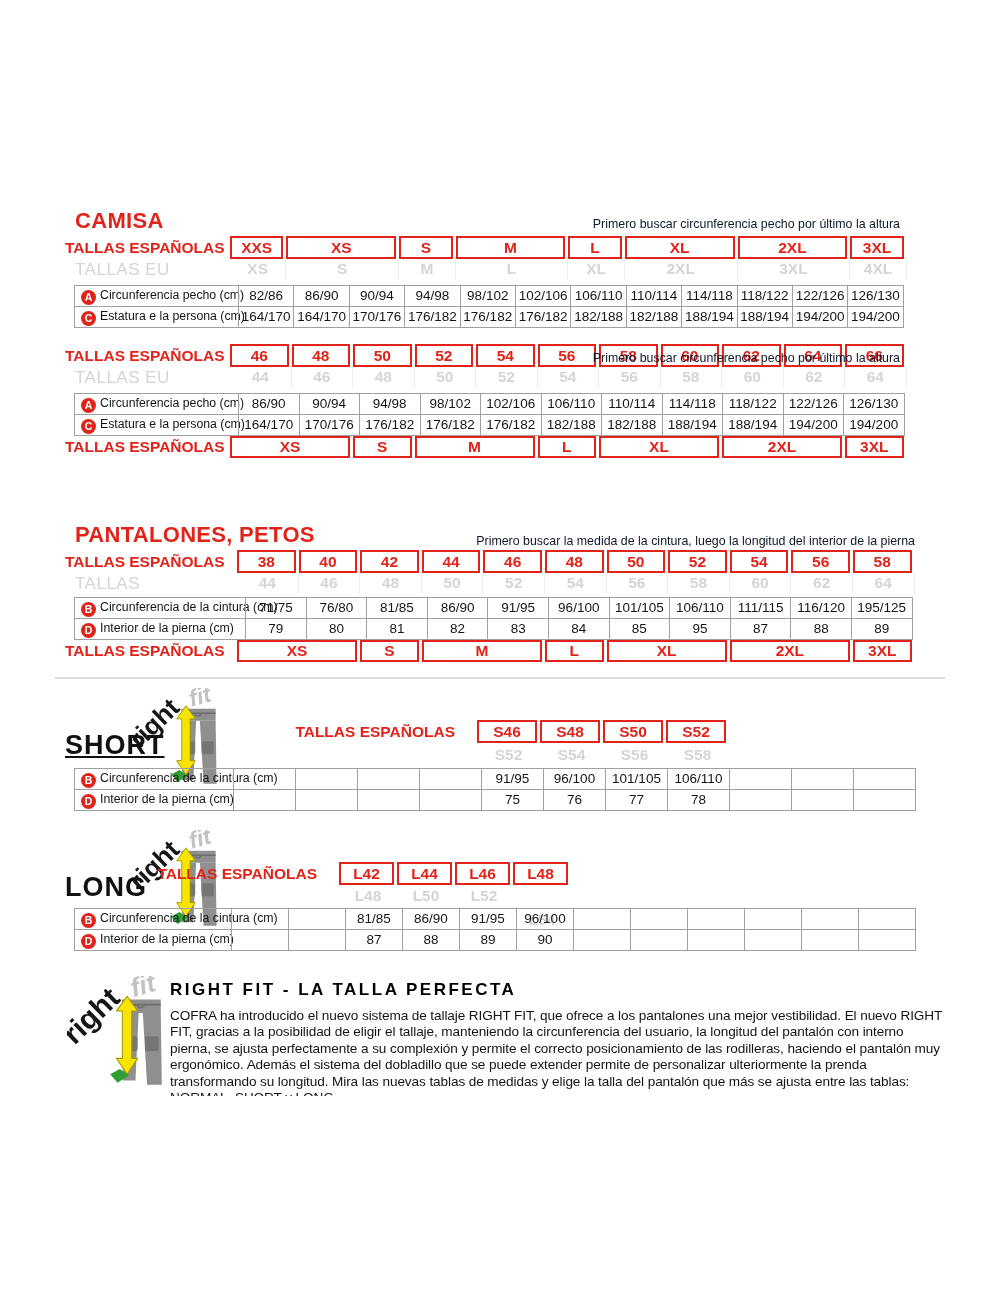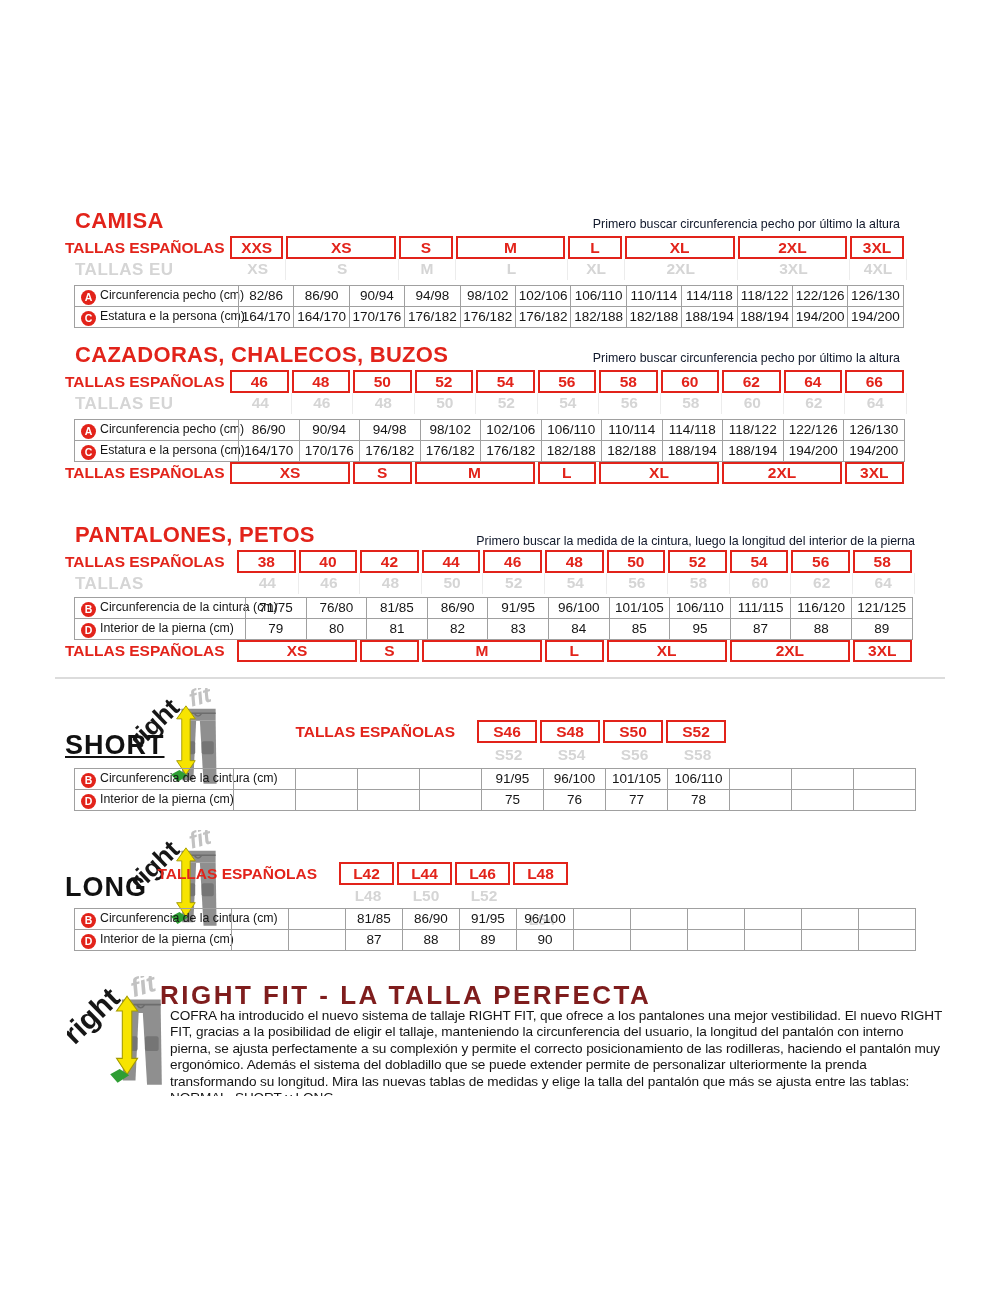--- a/index.html
+++ b/index.html
@@ -16,21 +16,21 @@
 
   
   .boxrow { display:flex; height:23px; margin-top:2px; }
   .hlabel { width:var(--L); color:var(--red); font-weight:bold; font-size:15.5px; text-align:right; padding-right:22px; line-height:24px; white-space:nowrap; }
   .rbox { border:2px solid var(--red); color:var(--red); font-weight:bold; font-size:15.5px; text-align:center; line-height:19px; margin-right:3px; }
   .w1 { width:calc(var(--u) - 3px); }
   .w2 { width:calc(var(--u)*2 - 3px); }
 
   
   .grow { display:flex; height:21px; }
-  .glabel { width:var(--L); color:var(--eu); font-weight:bold; font-size:17px; padding-left:10px; line-height:21px; letter-spacing:.5px; }
+  .glabel { width:var(--L); color:var(--eu); font-weight:normal; font-size:17px; padding-left:10px; line-height:21px; letter-spacing:.5px; }
   .gc { color:var(--eu); font-weight:bold; font-size:15.5px; text-align:center; line-height:20px; border-right:1px solid #ececec; }
   .g1 { width:var(--u); }
   .g2 { width:calc(var(--u)*2); }
   .gap { height:5px; }
 
   
   .trow { display:flex; height:22px; }
   .trow + .trow { margin-top:-1px; }
   .dl { width:var(--L); border:1px solid var(--bd); font-size:12.3px; line-height:19px; padding-left:4px; white-space:nowrap;margin-left:9px; }
   .dc { width:var(--u); border:1px solid var(--bd); margin-left:-1px; text-align:center; font-size:13.5px; line-height:19px; }
@@ -43,21 +43,21 @@
   .divider { position:absolute; left:55px; width:890px; height:2px; background:#dcdcdc; }
 
   
   .fit-sec { position:absolute; left:65px; }
   .fit-title { position:absolute; left:0; font-size:27px; font-weight:bold; color:#111; letter-spacing:1px; }
   .spacer { flex:0 0 auto; }
   .rf-logo { position:absolute; }
   .rf-logo text { font-family:"Liberation Sans", sans-serif; }
 
   
-  .info-head { position:absolute; left:95px; top:12px; font-size:26px; font-weight:bold; color:#7f1d1d; letter-spacing:2.5px; white-space:nowrap; }
+  .info-head { position:absolute; left:105px; top:12px; font-size:17px; font-weight:bold; color:#000000; letter-spacing:2.5px; white-space:nowrap; }
   .info-body { position:absolute; left:105px; top:40px; width:772px; font-size:13.6px; line-height:16.4px; letter-spacing:-0.1px; color:#141414; }
 </style>
 </head>
 <body>
 
 <div class="page">
 
   <div class="section" style="top:208px; width:843px; --L:165px; --u:56.4px;">
     <div class="sec-title">CAMISA</div>
     <div class="note" style="top:9px; right:8px;">Primero buscar circunferencia pecho por último la altura</div>
@@ -110,21 +110,20 @@
         <div class="dc">182/188</div>
         <div class="dc">182/188</div>
         <div class="dc">188/194</div>
         <div class="dc">188/194</div>
         <div class="dc">194/200</div>
         <div class="dc">194/200</div>
     </div>
   </div>
 
   <div class="section" style="top:342px; width:843px; --L:165px; --u:61.5px;">
-    <div class="sec-title">CAZADORAS, CHALECOS, BUZOS</div>
     <div class="note" style="top:9px; right:8px;">Primero buscar circunferencia pecho por último la altura</div>
     <div class="boxrow">
       <div class="hlabel">TALLAS ESPAÑOLAS</div>
       <div class="rbox w1">46</div>
         <div class="rbox w1">48</div>
         <div class="rbox w1">50</div>
         <div class="rbox w1">52</div>
         <div class="rbox w1">54</div>
         <div class="rbox w1">56</div>
         <div class="rbox w1">58</div>
@@ -225,21 +224,21 @@
       <div class="dc">71/75</div>
         <div class="dc">76/80</div>
         <div class="dc">81/85</div>
         <div class="dc">86/90</div>
         <div class="dc">91/95</div>
         <div class="dc">96/100</div>
         <div class="dc">101/105</div>
         <div class="dc">106/110</div>
         <div class="dc">111/115</div>
         <div class="dc">116/120</div>
-        <div class="dc">121/125</div>
+        <div class="dc">195/125</div>
     </div>
     <div class="trow">
       <div class="dl"><span class="badge">D</span><span>Interior de la pierna (cm)</span></div>
       <div class="dc">79</div>
         <div class="dc">80</div>
         <div class="dc">81</div>
         <div class="dc">82</div>
         <div class="dc">83</div>
         <div class="dc">84</div>
         <div class="dc">85</div>

